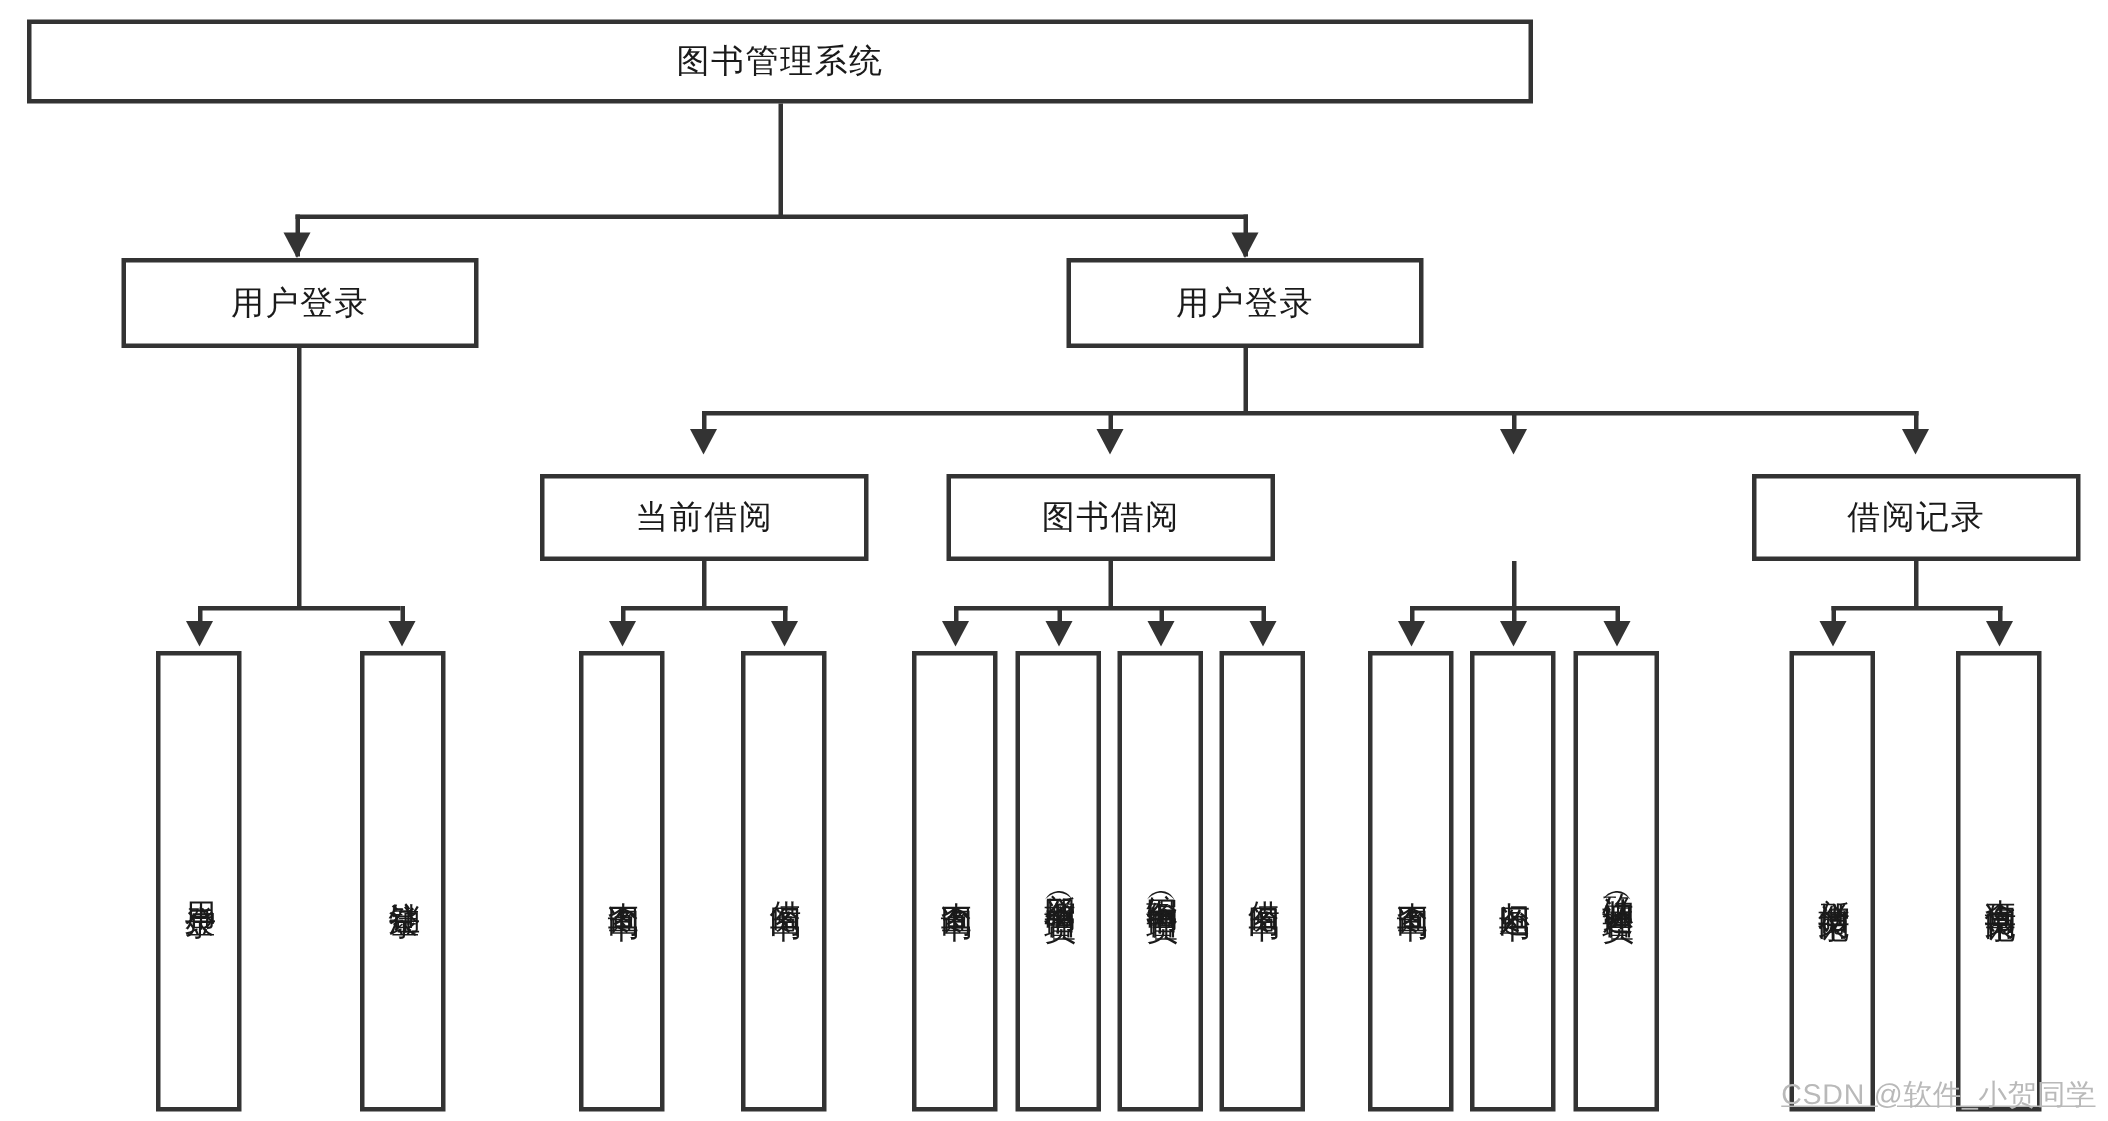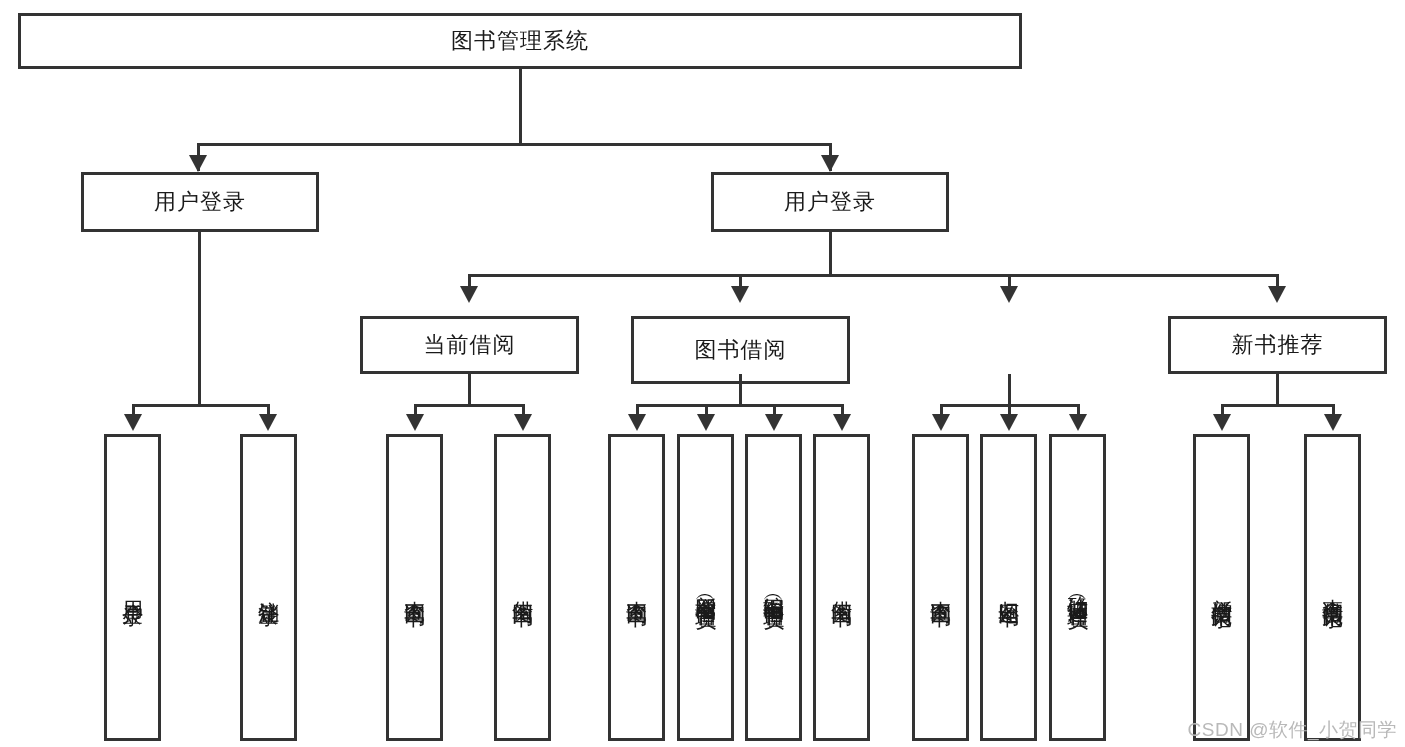--- a/index.html
+++ b/index.html
@@ -72,20 +72,21 @@
   
   #watermark {
     position: absolute;
     right: 8px;
     bottom: 4px;
     font-size: 19px;
     color: #b9b9b9;
     white-space: nowrap;
     letter-spacing: 0.5px;
     pointer-events: none;
+    text-decoration: underline;
   }
 </style>
 </head>
 <body>
 
 <div id="canvas">
 
   <div class="node root horiz" style="left:18px; top:13px; width:1004px; height:56px;">
     <span>图书管理系统</span>
   </div>
@@ -121,25 +122,25 @@
   <div class="ln v" style="left:739px; top:274px; height:24px;"></div>
   <div class="arrow" style="left:731px; top:286px;"></div>
   <div class="ln v" style="left:1008px; top:274px; height:24px;"></div>
   <div class="arrow" style="left:1000px; top:286px;"></div>
   <div class="ln v" style="left:1276px; top:274px; height:24px;"></div>
   <div class="arrow" style="left:1268px; top:286px;"></div>
 
   <div class="node horiz" style="left:360px; top:316px; width:219px; height:58px;">
     <span>当前借阅</span>
   </div>
-  <div class="node horiz" style="left:631px; top:316px; width:219px; height:68px;">
+  <div class="node horiz" style="left:631px; top:316px; width:219px; height:58px;">
     <span>图书借阅</span>
   </div>
   <div class="node horiz" style="left:1168px; top:316px; width:219px; height:58px;">
-    <span>新书推荐</span>
+    <span>借阅记录</span>
   </div>
 
   <div class="ln v" style="left:468px; top:374px; height:30px;"></div>
   <div class="ln h" style="left:414px; top:404px; width:111px;"></div>
   <div class="ln v" style="left:414px; top:404px; height:22px;"></div>
   <div class="arrow" style="left:406px; top:414px;"></div>
   <div class="ln v" style="left:522px; top:404px; height:22px;"></div>
   <div class="arrow" style="left:514px; top:414px;"></div>
 
   <div class="ln v" style="left:739px; top:374px; height:30px;"></div>

